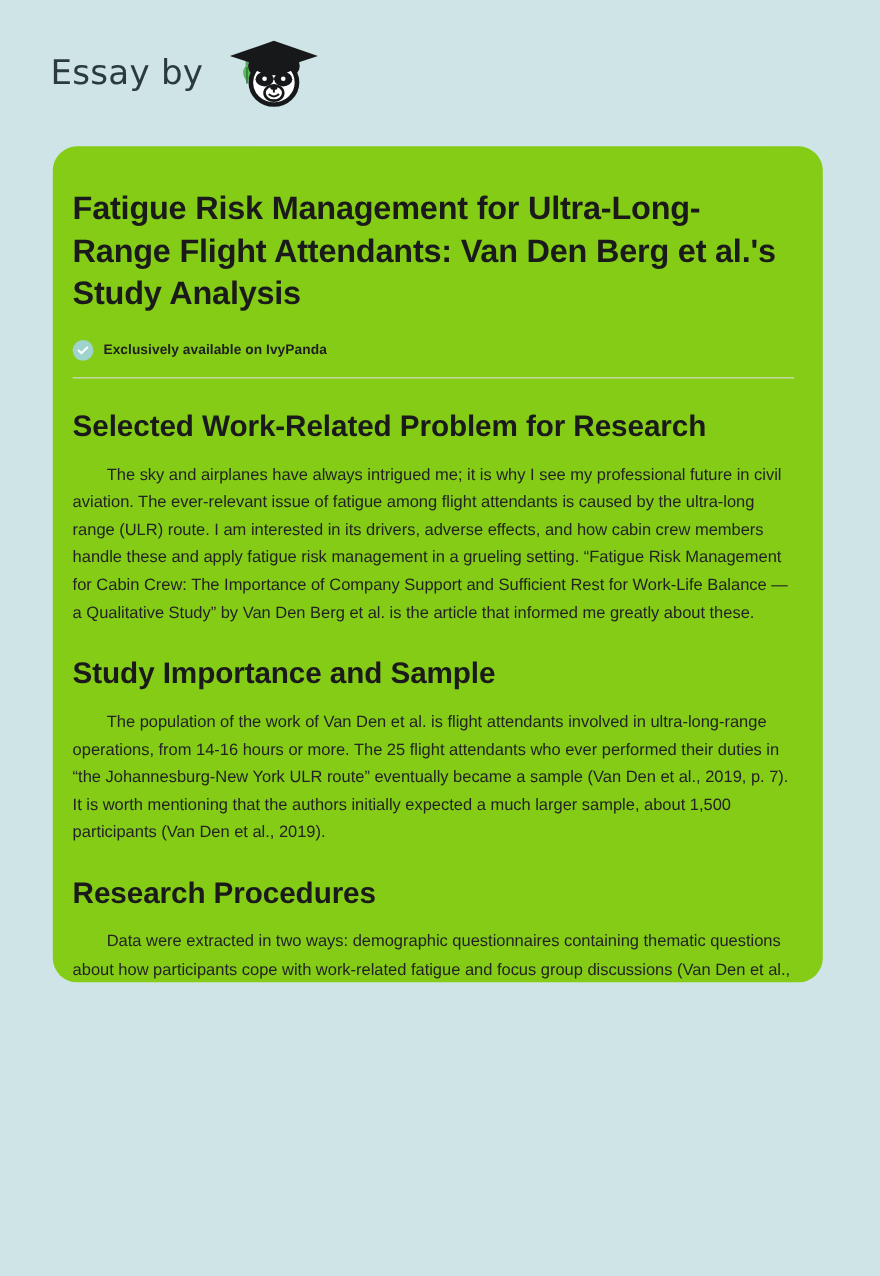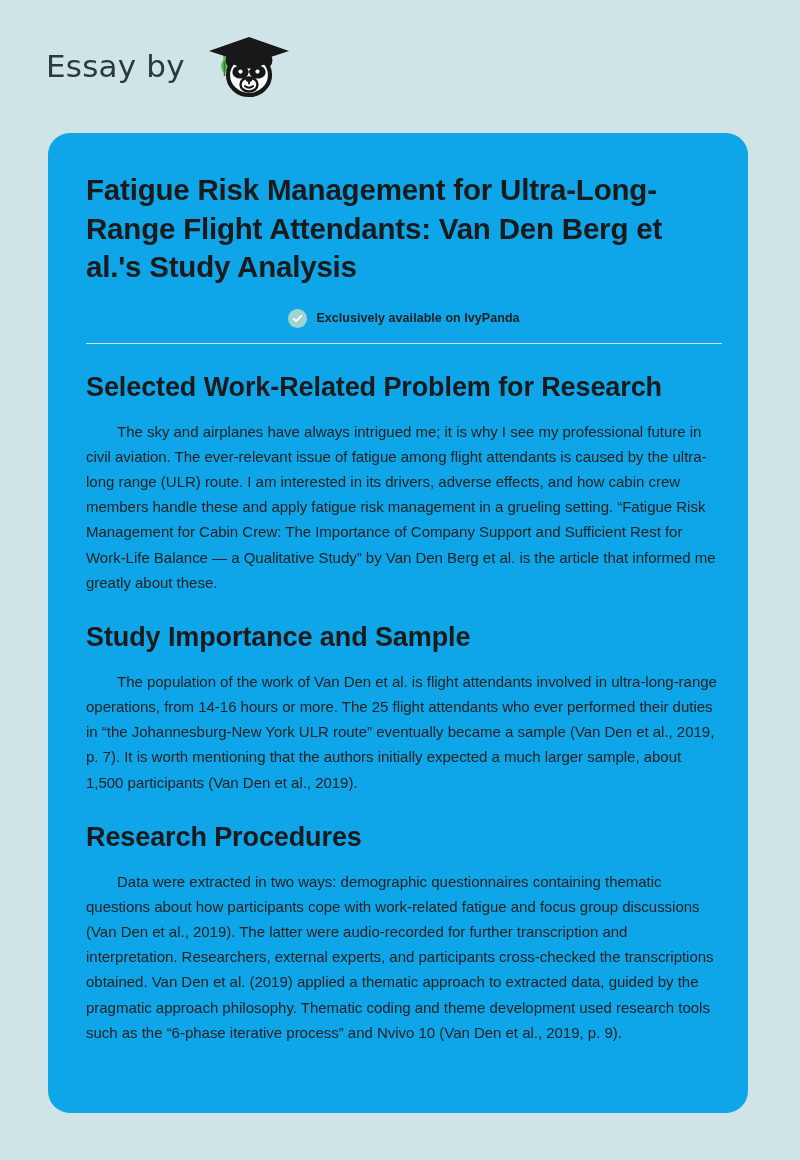--- a/index.html
+++ b/index.html
@@ -57,43 +57,42 @@
     vertical-align: super;
     font-weight: 700;
   }
 
   
   .paper-card {
     position: absolute;
     left: 48px;
     top: 133px;
     width: 700px;
-    height: 980px;
-    background: #0ea5e9;
+    height: 760px;
+    background: #84cc16;
     border-radius: 22px;
     box-sizing: border-box;
-    padding: 38px 26px 0 38px;
+    padding: 38px 26px 0 18px;
     overflow: hidden;
   }
 
   .doc-title {
     font-family: "Liberation Sans", sans-serif;
     font-size: 29.5px;
     font-weight: 700;
     line-height: 1.31;
     color: #1a1a1a;
     margin: 0 0 0 0;
     letter-spacing: -0.2px;
   }
 
   .exclusive-row {
     display: flex;
     align-items: center;
     margin-top: 22px;
-    justify-content: center;
   }
   .check-badge {
     width: 19px;
     height: 19px;
     border-radius: 50%;
     background: #9ed3ce;
     display: inline-flex;
     align-items: center;
     justify-content: center;
     flex: 0 0 auto;

